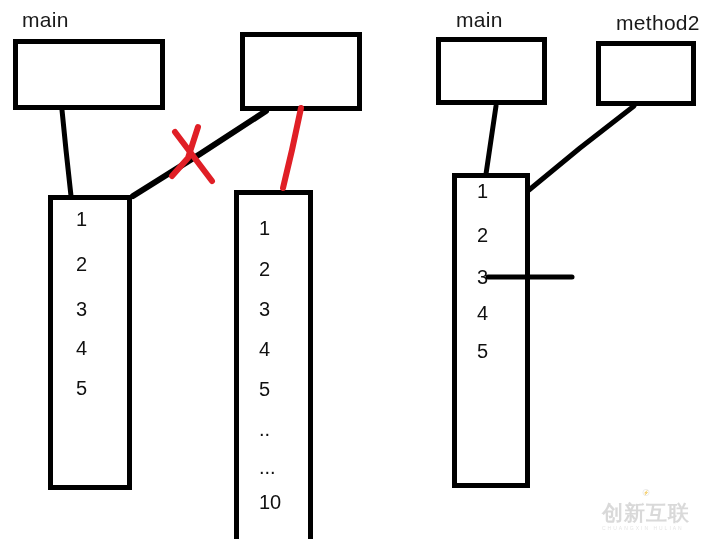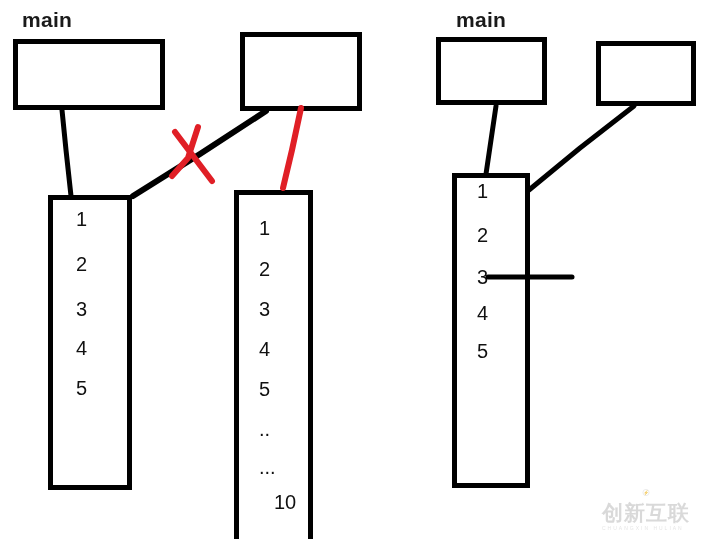--- a/index.html
+++ b/index.html
@@ -14,21 +14,20 @@
     background: #ffffff;
     overflow: hidden;
     font-family: "Liberation Sans", "DejaVu Sans", sans-serif;
   }
   .label {
     position: absolute;
     font-size: 21px;
     color: #1a1a1a;
     white-space: nowrap;
     letter-spacing: 0.3px;
-    font-weight: bold;
   }
   .frame-box {
     position: absolute;
     border: 5px solid #000000;
     background: #ffffff;
     box-sizing: border-box;
   }
   .stack-box {
     position: absolute;
     border: 5px solid #000000;
@@ -105,26 +104,27 @@
 
   <div class="stack-box" style="left:234px; top:190px; width:79px; height:360px;"></div>
 
   <div class="stack-item" style="left:259px; top:217px;">1</div>
   <div class="stack-item" style="left:259px; top:258px;">2</div>
   <div class="stack-item" style="left:259px; top:298px;">3</div>
   <div class="stack-item" style="left:259px; top:338px;">4</div>
   <div class="stack-item" style="left:259px; top:378px;">5</div>
   <div class="stack-item" style="left:259px; top:418px;">..</div>
   <div class="stack-item" style="left:259px; top:456px;">...</div>
-  <div class="stack-item" style="left:274px; top:491px;">10</div>
+  <div class="stack-item" style="left:259px; top:491px;">10</div>
 
   <div class="label" style="left:456px; top:8px;">main</div>
 
   <div class="frame-box" style="left:436px; top:37px; width:111px; height:68px;"></div>
 
+  <div class="label" style="left:616px; top:11px;">method2</div>
 
   <div class="frame-box" style="left:596px; top:41px; width:100px; height:65px;"></div>
 
   <div class="stack-box" style="left:452px; top:173px; width:78px; height:315px;"></div>
 
   <div class="stack-item" style="left:477px; top:180px;">1</div>
   <div class="stack-item" style="left:477px; top:224px;">2</div>
   <div class="stack-item" style="left:477px; top:266px;">3</div>
   <div class="stack-item" style="left:477px; top:302px;">4</div>
   <div class="stack-item" style="left:477px; top:340px;">5</div>

